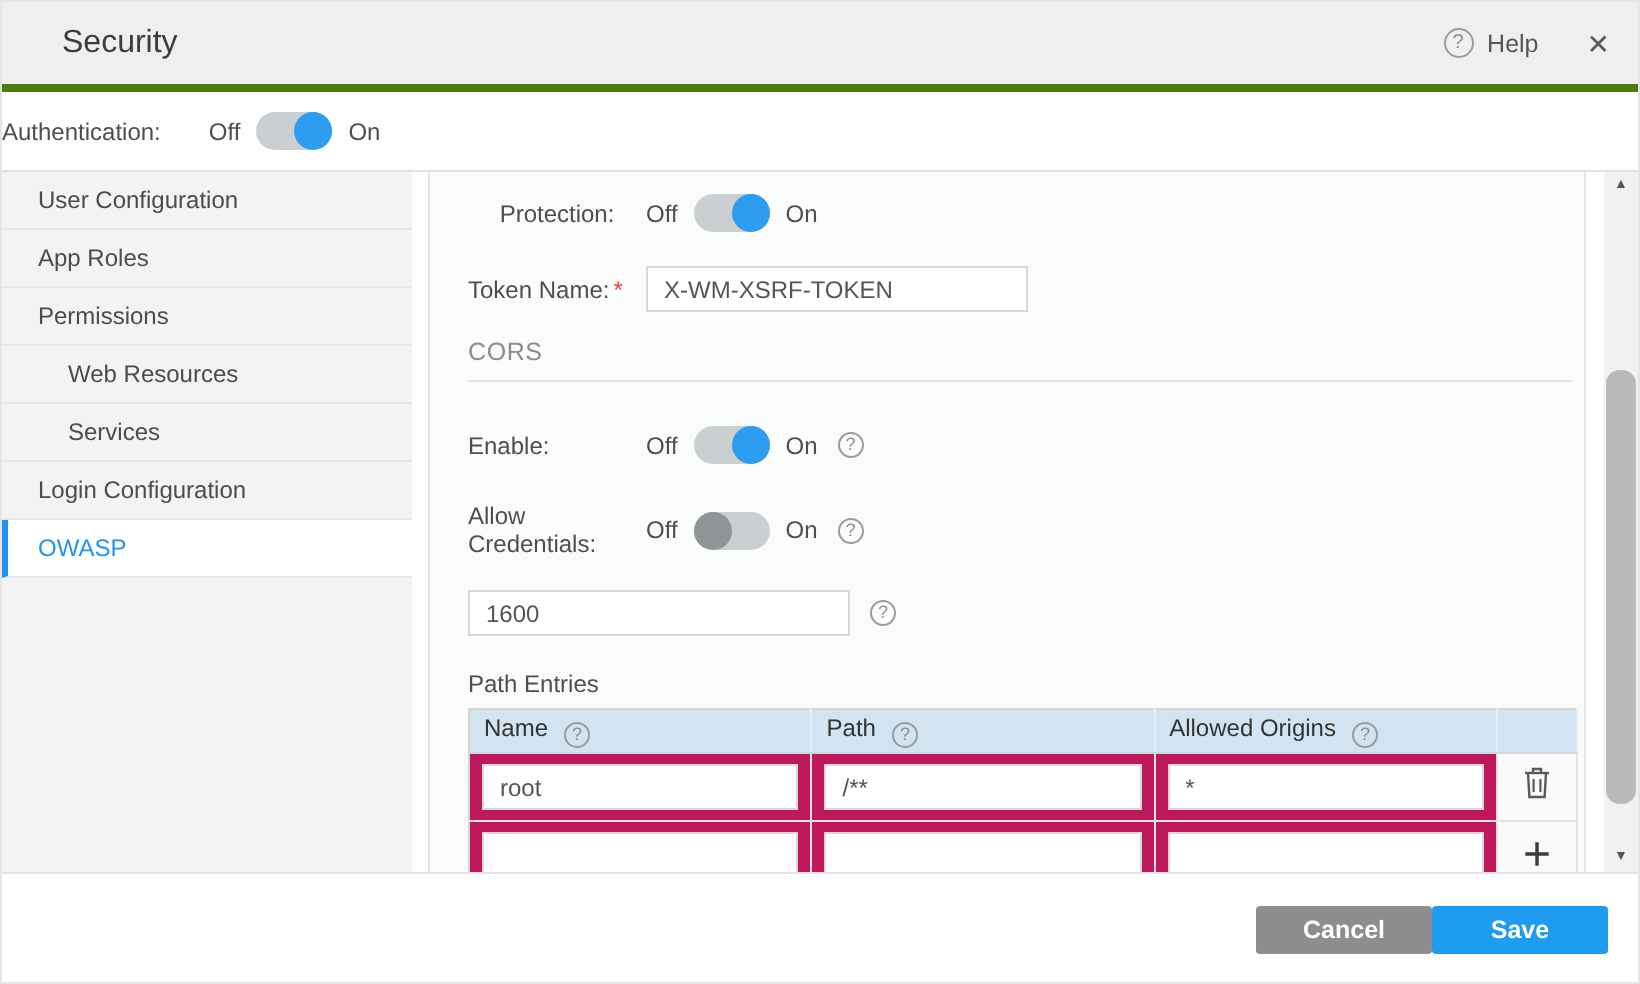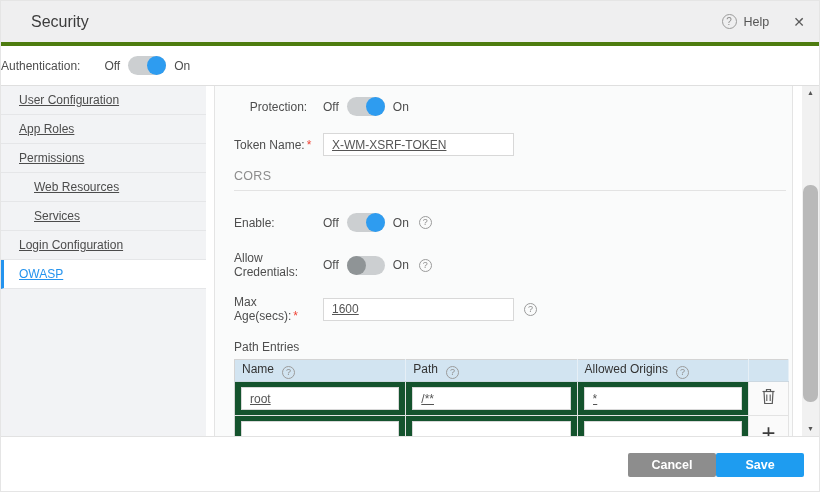--- a/index.html
+++ b/index.html
@@ -26,21 +26,21 @@
   .authbar { height:40px; background:#fff; border-bottom:1px solid #dfdfdf;
              display:flex; align-items:center; }
   .authbar .flabel { width:auto; margin-right:24px; }
 
   
   .bodyrow { display:flex; height:351px; border-bottom:1px solid #e2e2e2; }
 
   .sidebar { width:205px; background:#f2f3f5; flex-shrink:0; }
   .side-item { height:29px; display:flex; align-items:center; padding-left:18px;
                font-size:12px; color:#4c4c4c; background:#f2f3f5;
-               border-bottom:1px solid #e5e6e8; cursor:pointer;text-decoration:underline; }
+               border-bottom:1px solid #e5e6e8; cursor:pointer; }
   .side-item.sub { padding-left:33px; }
   .side-item.selected { background:#fff; color:#2493ee; border-left:3px solid #2493ee;
                         padding-left:15px; }
 
   .gutter-left { width:9px; background:#fff; border-right:1px solid #e4e4e4; flex-shrink:0; }
   .content { flex:1; background:#fafbfb; border-right:1px solid #e4e4e4;
              padding:10px 6px 0 19px; overflow:hidden; position:relative; }
   .gutter-right { width:9px; background:#fff; flex-shrink:0; }
 
   
@@ -60,42 +60,42 @@
   .state-label { font-size:12px; color:#4e4e4e; }
 
   .toggle { width:38px; height:19px; border-radius:10px; background:#cccfd1;
             position:relative; margin:0 8px; cursor:pointer; flex-shrink:0; }
   .toggle .knob { width:19px; height:19px; border-radius:50%; position:absolute; top:0; }
   .toggle.on .knob { right:0; background:#2e9cf0; }
   .toggle.off .knob { left:0; background:#8f9496; }
 
   .text-input { height:23px; border:1px solid #d8d8d8; background:#fff; font-size:12px;
                 color:#555; padding:0 8px; font-family:"Liberation Sans", sans-serif;
-                outline:none;text-decoration:underline; }
+                outline:none; }
   .field-input { width:191px; }
 
   .row-protection { margin-top:1px;text-align:center; }
   .row-token { margin-top:17px; }
   .cors-head { margin-top:13px; font-size:12.5px; color:#8c8c8c; letter-spacing:0.3px; }
   .cors-rule { border:0; border-top:1px solid #e3e3e3; margin-top:7px; }
   .row-enable { margin-top:22px; }
   .row-cred { margin-top:19px; }
   .row-maxage { margin-top:16px; }
   .trow .qicon { margin-left:10px; }
   .pe-label { margin-top:17px; font-size:12px; color:#4e4e4e; }
 
   
   table.pe { margin-top:5px; width:555px; border-collapse:collapse; background:#fcfcfc;
              border:1px solid #d4d4d4; table-layout:fixed; }
   table.pe th { background:#d2e4f1; height:22px; font-size:12px; font-weight:normal;
                 color:#333; text-align:left; padding-left:7px;
                 border-right:1px solid #e6eff6; border-bottom:1px solid #ccd8e1; }
   table.pe th .qicon { margin-left:8px; vertical-align:-2px; }
   table.pe td { padding:5px 6px; border-right:1px solid #e3e3e3;
-                border-bottom:1px solid #e3e3e3; background:#14532d; }
+                border-bottom:1px solid #e3e3e3; background:#be185d; }
   table.pe td.action { width:40px; text-align:center; padding:0; background:#fafafa; }
   table.pe .cell-input { width:100%; }
   table.pe col.datacol { width:171px; }
   table.pe col.actcol { width:40px; }
   .trash-btn { cursor:pointer; display:inline-block; line-height:0; }
   .add-btn { font-size:24px; font-weight:300; color:#3c3c3c; cursor:pointer; line-height:1; }
 
   
   .footer { height:55px; background:#fff; display:flex; align-items:center;
             justify-content:flex-end; padding-right:15px; }
@@ -190,21 +190,20 @@
         <span class="flabel">Allow Credentials:</span>
         <span class="state-label">Off</span>
         <span class="toggle off">
             <span class="knob"></span>
           </span>
         <span class="state-label">On</span>
         <span class="qicon">?</span>
       </div>
 
       <div class="trow row-maxage">
-        <span class="flabel"><span>Max Age(secs):</span><span class="req">*</span></span>
         <input class="text-input field-input" value="1600" style="">
         <span class="qicon">?</span>
       </div>
 
       <div class="pe-label">Path Entries</div>
 
       <table class="pe">
         <colgroup>
           <col class="datacol">
             <col class="datacol">

